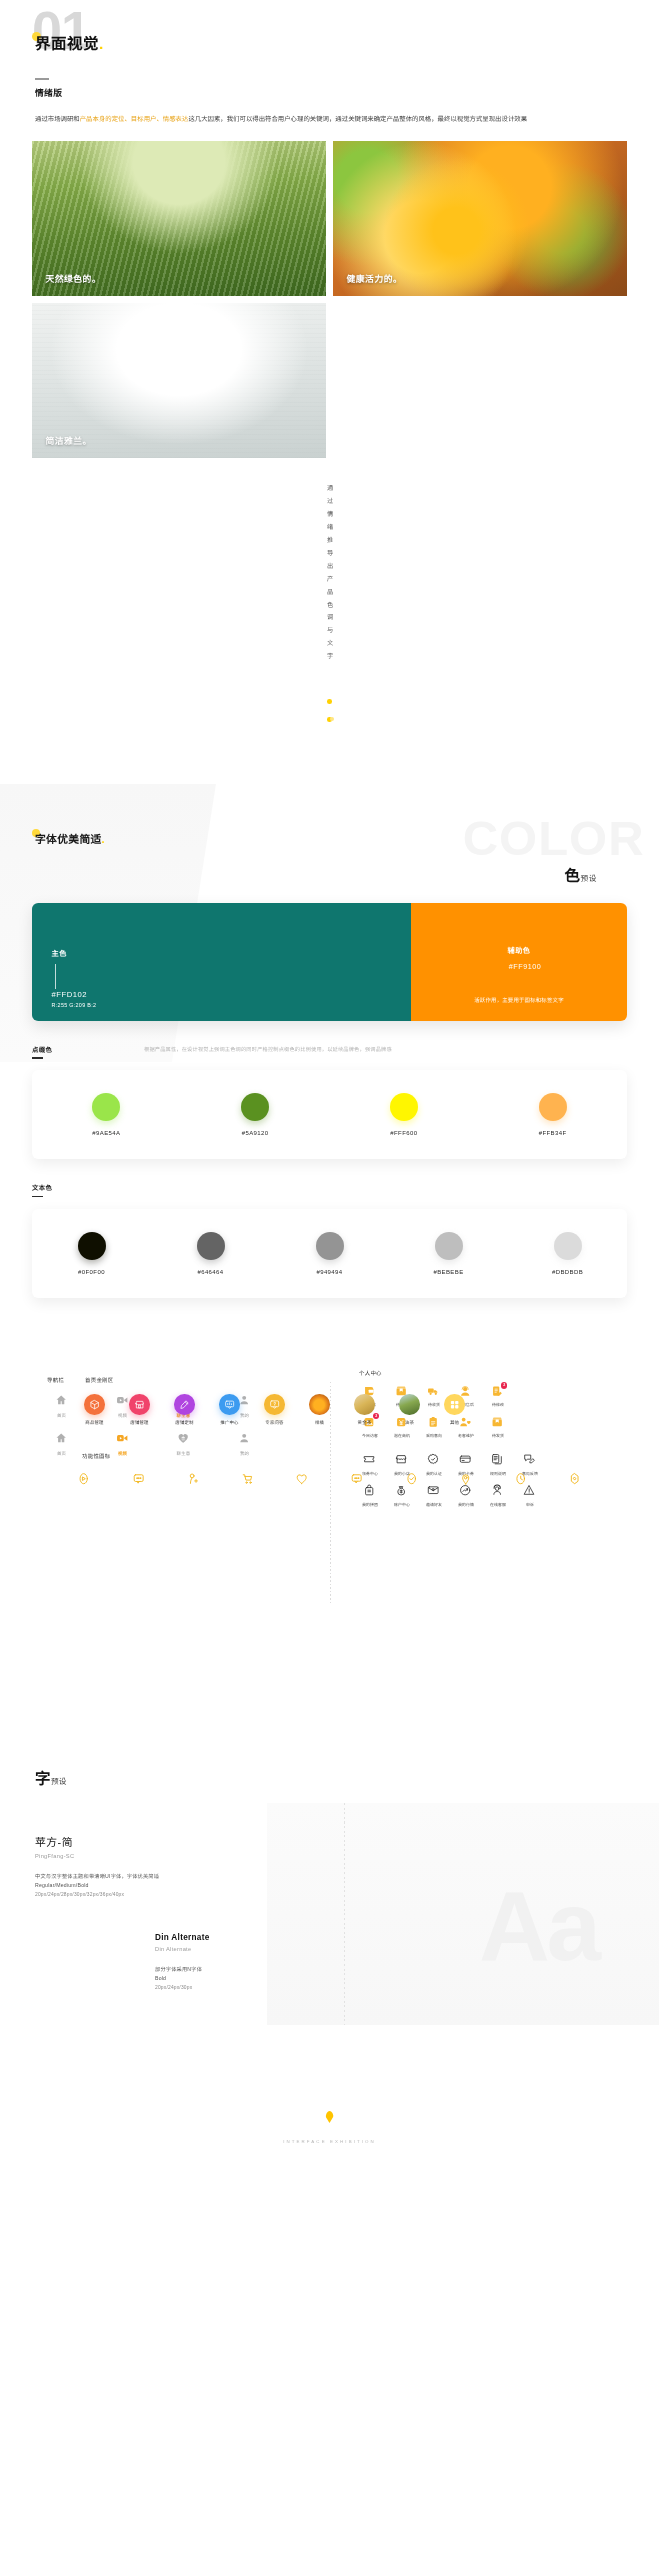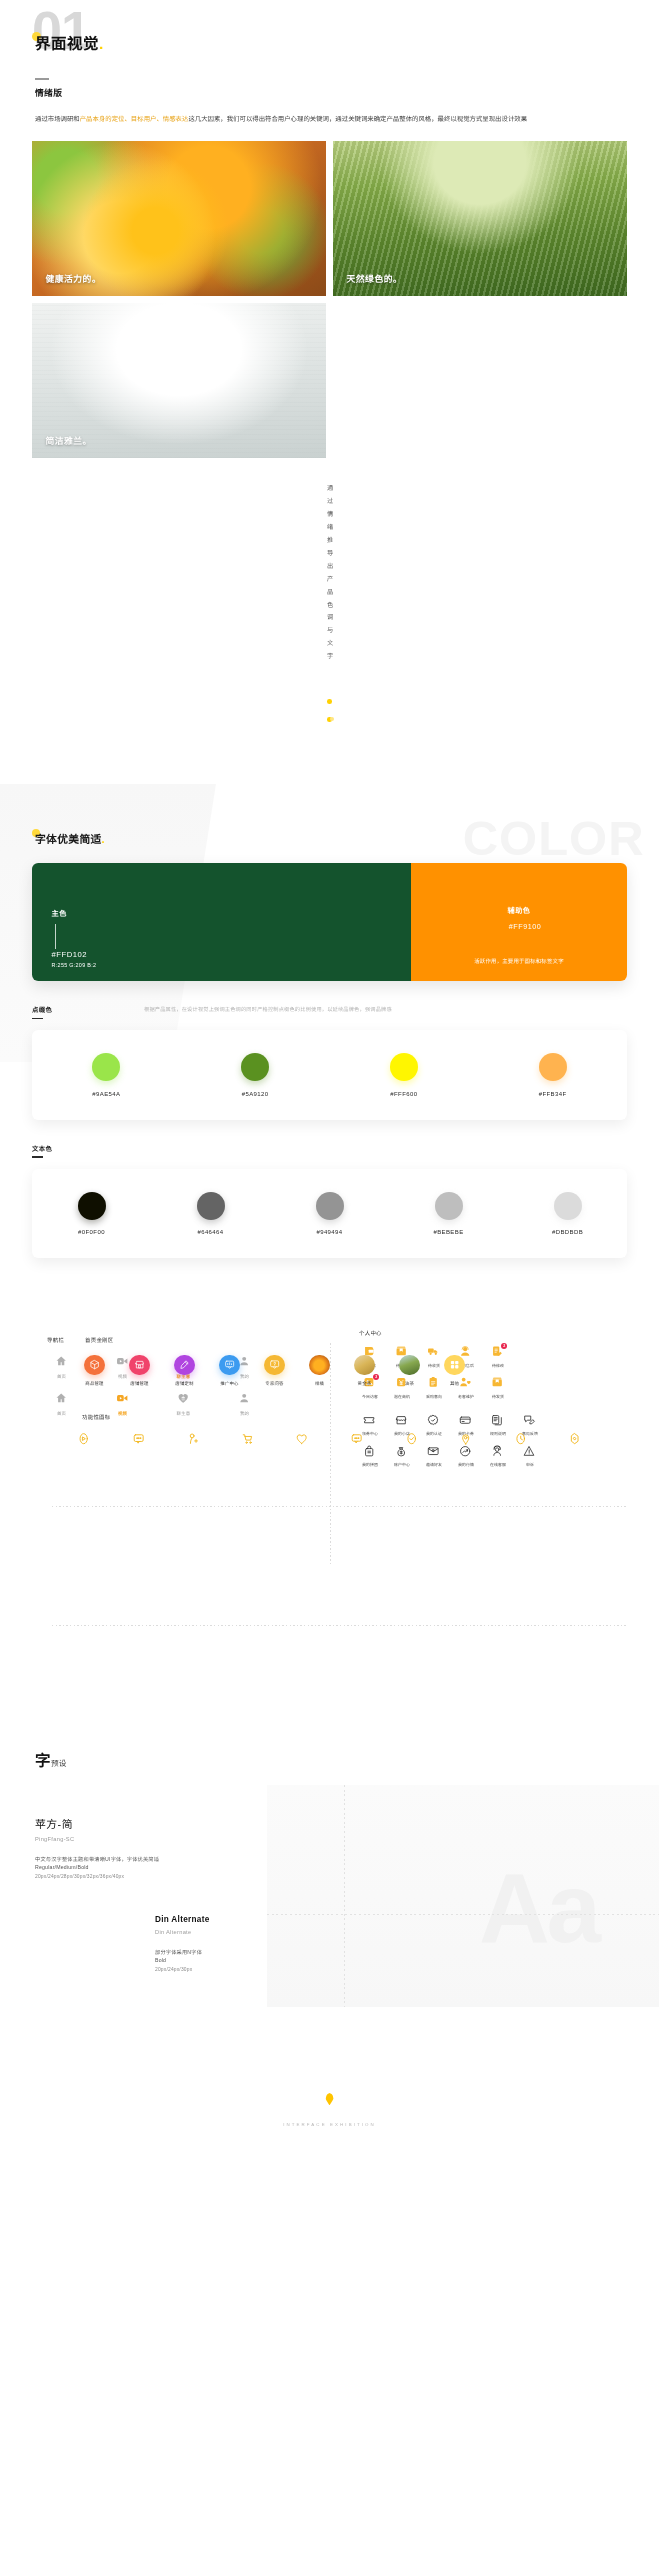--- a/index.html
+++ b/index.html
@@ -178,21 +178,21 @@
   .kk-circle { width:20.6px; height:20.6px; border-radius:50%; display:flex; align-items:center; justify-content:center; }
   .kk-lab { font-size:4.4px; color:#3a3a3a; letter-spacing:0.2px; }
   .kk-img { width:20.6px; height:20.6px; border-radius:50%; }
 
   
   .fn-wrap { position:relative; margin-top:33px; }
   .fn-title { font-size:5.4px; color:#2a2a2a; letter-spacing:0.3px; margin-left:82px; }
   .fn-row { margin-top:11.3px; display:flex; justify-content:space-between; padding:0 77px 0 77px; }
 
   
-  .sec3 { position:relative; margin-top:51px; padding-bottom:20.6px; }
+  .sec3 { position:relative; margin-top:29px; padding-bottom:20.6px; }
   .type-head { padding-left:35px; }
   .type-big { font-size:15.5px; font-weight:700; letter-spacing:0.5px; color:#131313; }
   .type-small { font-size:7.7px; font-weight:500; color:#3c3c3c; }
   .type-panel {
     position:absolute; right:0; top:37px; width:392px; height:222px;
     background:linear-gradient(180deg,#fbfbfb,#f7f7f7);
   }
   .aa-ghost {
     position:absolute; right:61px; top:67px; font-size:98px; font-weight:700;
     color:#f1f1f1; letter-spacing:-3.1px; user-select:none;
@@ -243,25 +243,25 @@
     <div class="sub-wrap">
       <div class="sub-bar"></div>
       <div class="sub-title">情绪版</div>
     </div>
 
     <p class="desc">
       <span>通过市场调研和</span><span class="hl">产品本身的定位、目标用户、情感表达</span><span>这几大因素，我们可以得出符合用户心理的关键词，通过关键词来确定产品整体的风格，最终以视觉方式呈现出设计效果</span>
     </p>
 
     <div class="mood-grid">
+      <div class="mood-cell m2">
+        <div class="mood-cap">天然绿色的。</div>
+      </div>
       <div class="mood-cell m1">
         <div class="mood-cap">健康活力的。</div>
-      </div>
-      <div class="mood-cell m2">
-        <div class="mood-cap">天然绿色的。</div>
       </div>
       <div class="mood-cell m4">
         <div class="mood-cap">简洁雅兰。</div>
       </div>
     </div>
 
     <div class="vwrap">
       <div class="vtext">通过情绪推导出产品色调与文字</div>
       <div class="vdots">
         <span class="vdot"></span>
@@ -271,23 +271,26 @@
   </section>
 
   <section class="sec2">
     <div class="slash-bg"></div>
     <div class="s2dot"></div>
     <div class="s2head">
       <h2 class="s2title"><span>字体优美简适</span><span class="tdot">.</span></h2>
     </div>
 
     <div class="ghost">COLOR</div>
+    <div class="cat-head">
+      <span class="cat-big">色</span><span class="cat-small">预设</span>
+    </div>
 
     <div class="maincolor">
-      <div class="mc-primary" id="mcPrimary" style="background: #14532d;">
+      <div class="mc-primary" id="mcPrimary" style="background: #0f766e;">
         <div class="mc-label">主色</div>
         <div class="mc-rule"></div>
         <div class="mc-hex">#FFD102</div>
         <div class="mc-rgb">R:255  G:209  B:2</div>
       </div>
       <div class="mc-accent" id="mcAccent" style="background: rgb(255, 145, 0);">
         <div class="mc-label">辅助色</div>
         <div class="mc-ahex">#FF9100</div>
         <div class="mc-adesc">活跃作用，主要用于图标和标签文字</div>
       </div>

